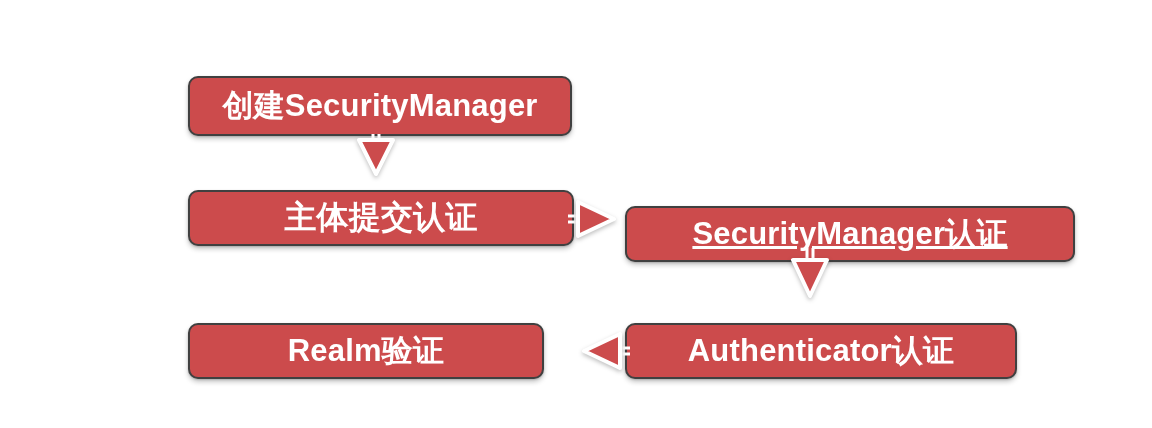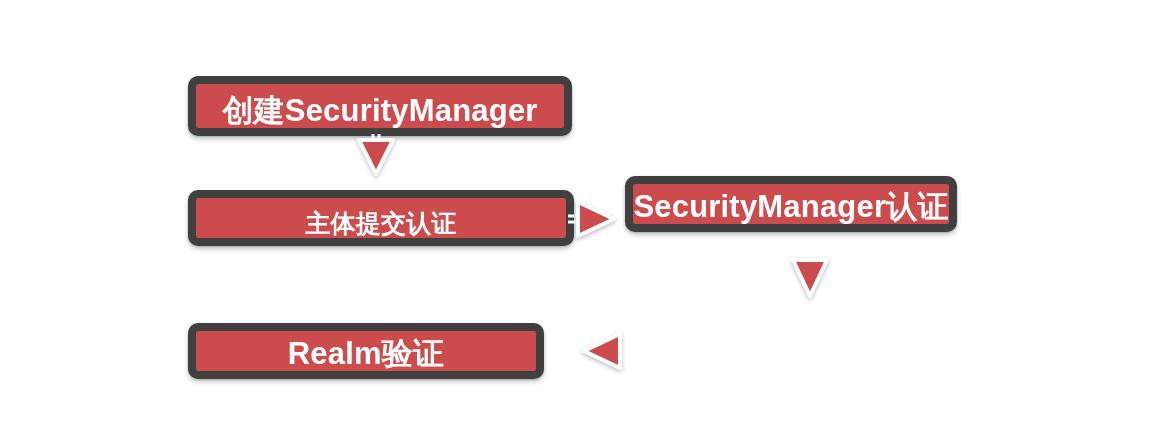--- a/index.html
+++ b/index.html
@@ -14,24 +14,24 @@
     position: relative;
     width: 1152px;
     height: 428px;
     background: #ffffff;
     overflow: hidden;
   }
   .node {
     position: absolute;
     box-sizing: border-box;
     background: #cc4b4c;
-    border: 8px solid #404040;
+    border: 2px solid #404040;
     border-radius: 10px;
     display: flex;
-    align-items: flex-end;
+    align-items: center;
     justify-content: center;
     color: #ffffff;
     font-weight: bold;
     letter-spacing: 0.2px;
     white-space: nowrap;
     box-shadow: 0 3px 5px rgba(0,0,0,0.22), 0 1px 2px rgba(0,0,0,0.16);
     text-rendering: optimizeLegibility;
   }
   .node-label {
     display: block;
@@ -39,25 +39,26 @@
     padding-bottom: 2px;
   }
 
   
   #node-create-securitymanager {
     left: 188px;  top: 76px;   width: 384px; height: 60px;
     font-size: 31px;
   }
   #node-subject-submit-auth {
     left: 188px;  top: 190px;  width: 386px; height: 56px;
-    font-size: 25px;
+    font-size: 32px;
   }
   #node-securitymanager-auth {
-    left: 625px;  top: 176px;  width: 332px; height: 56px;
+    left: 625px;  top: 206px;  width: 450px; height: 56px;
     font-size: 31px;
+    text-decoration: underline;
   }
   #node-authenticator-auth {
     left: 625px;  top: 323px;  width: 392px; height: 56px;
     font-size: 31px;
   }
   #node-realm-verify {
     left: 188px;  top: 323px;  width: 356px; height: 56px;
     font-size: 31px;
   }
 
@@ -111,20 +112,23 @@
 
   <div class="connector" id="connector-sm-to-auth">
     <svg width="64" height="84" viewBox="0 0 64 84" aria-hidden="true">
       <g transform="translate(32,0)">
         <path d="M -3 4 L -3 14 M 3 4 L 3 14" stroke="#ffffff" stroke-width="3" fill="none"></path>
         <path d="M -17 16 L 17 16 L 0 52 Z" fill="#cc4b4c" stroke="#ffffff" stroke-width="4" stroke-linejoin="round" style="filter: drop-shadow(0 2px 2px rgba(0,0,0,0.25));"></path>
       </g>
     </svg>
   </div>
 
+  <div class="node" id="node-authenticator-auth">
+    <span class="node-label">Authenticator认证</span>
+  </div>
 
   <div class="connector" id="connector-auth-to-realm">
     <svg width="66" height="46" viewBox="0 0 66 46" aria-hidden="true">
       <g transform="translate(0,23)">
         <path d="M 56 -3 L 64 -3 M 56 3 L 64 3" stroke="#ffffff" stroke-width="3" fill="none"></path>
         <path d="M 54 -17 L 54 17 L 18 0 Z" fill="#cc4b4c" stroke="#ffffff" stroke-width="4" stroke-linejoin="round" style="filter: drop-shadow(0 2px 2px rgba(0,0,0,0.25));"></path>
       </g>
     </svg>
   </div>
 

